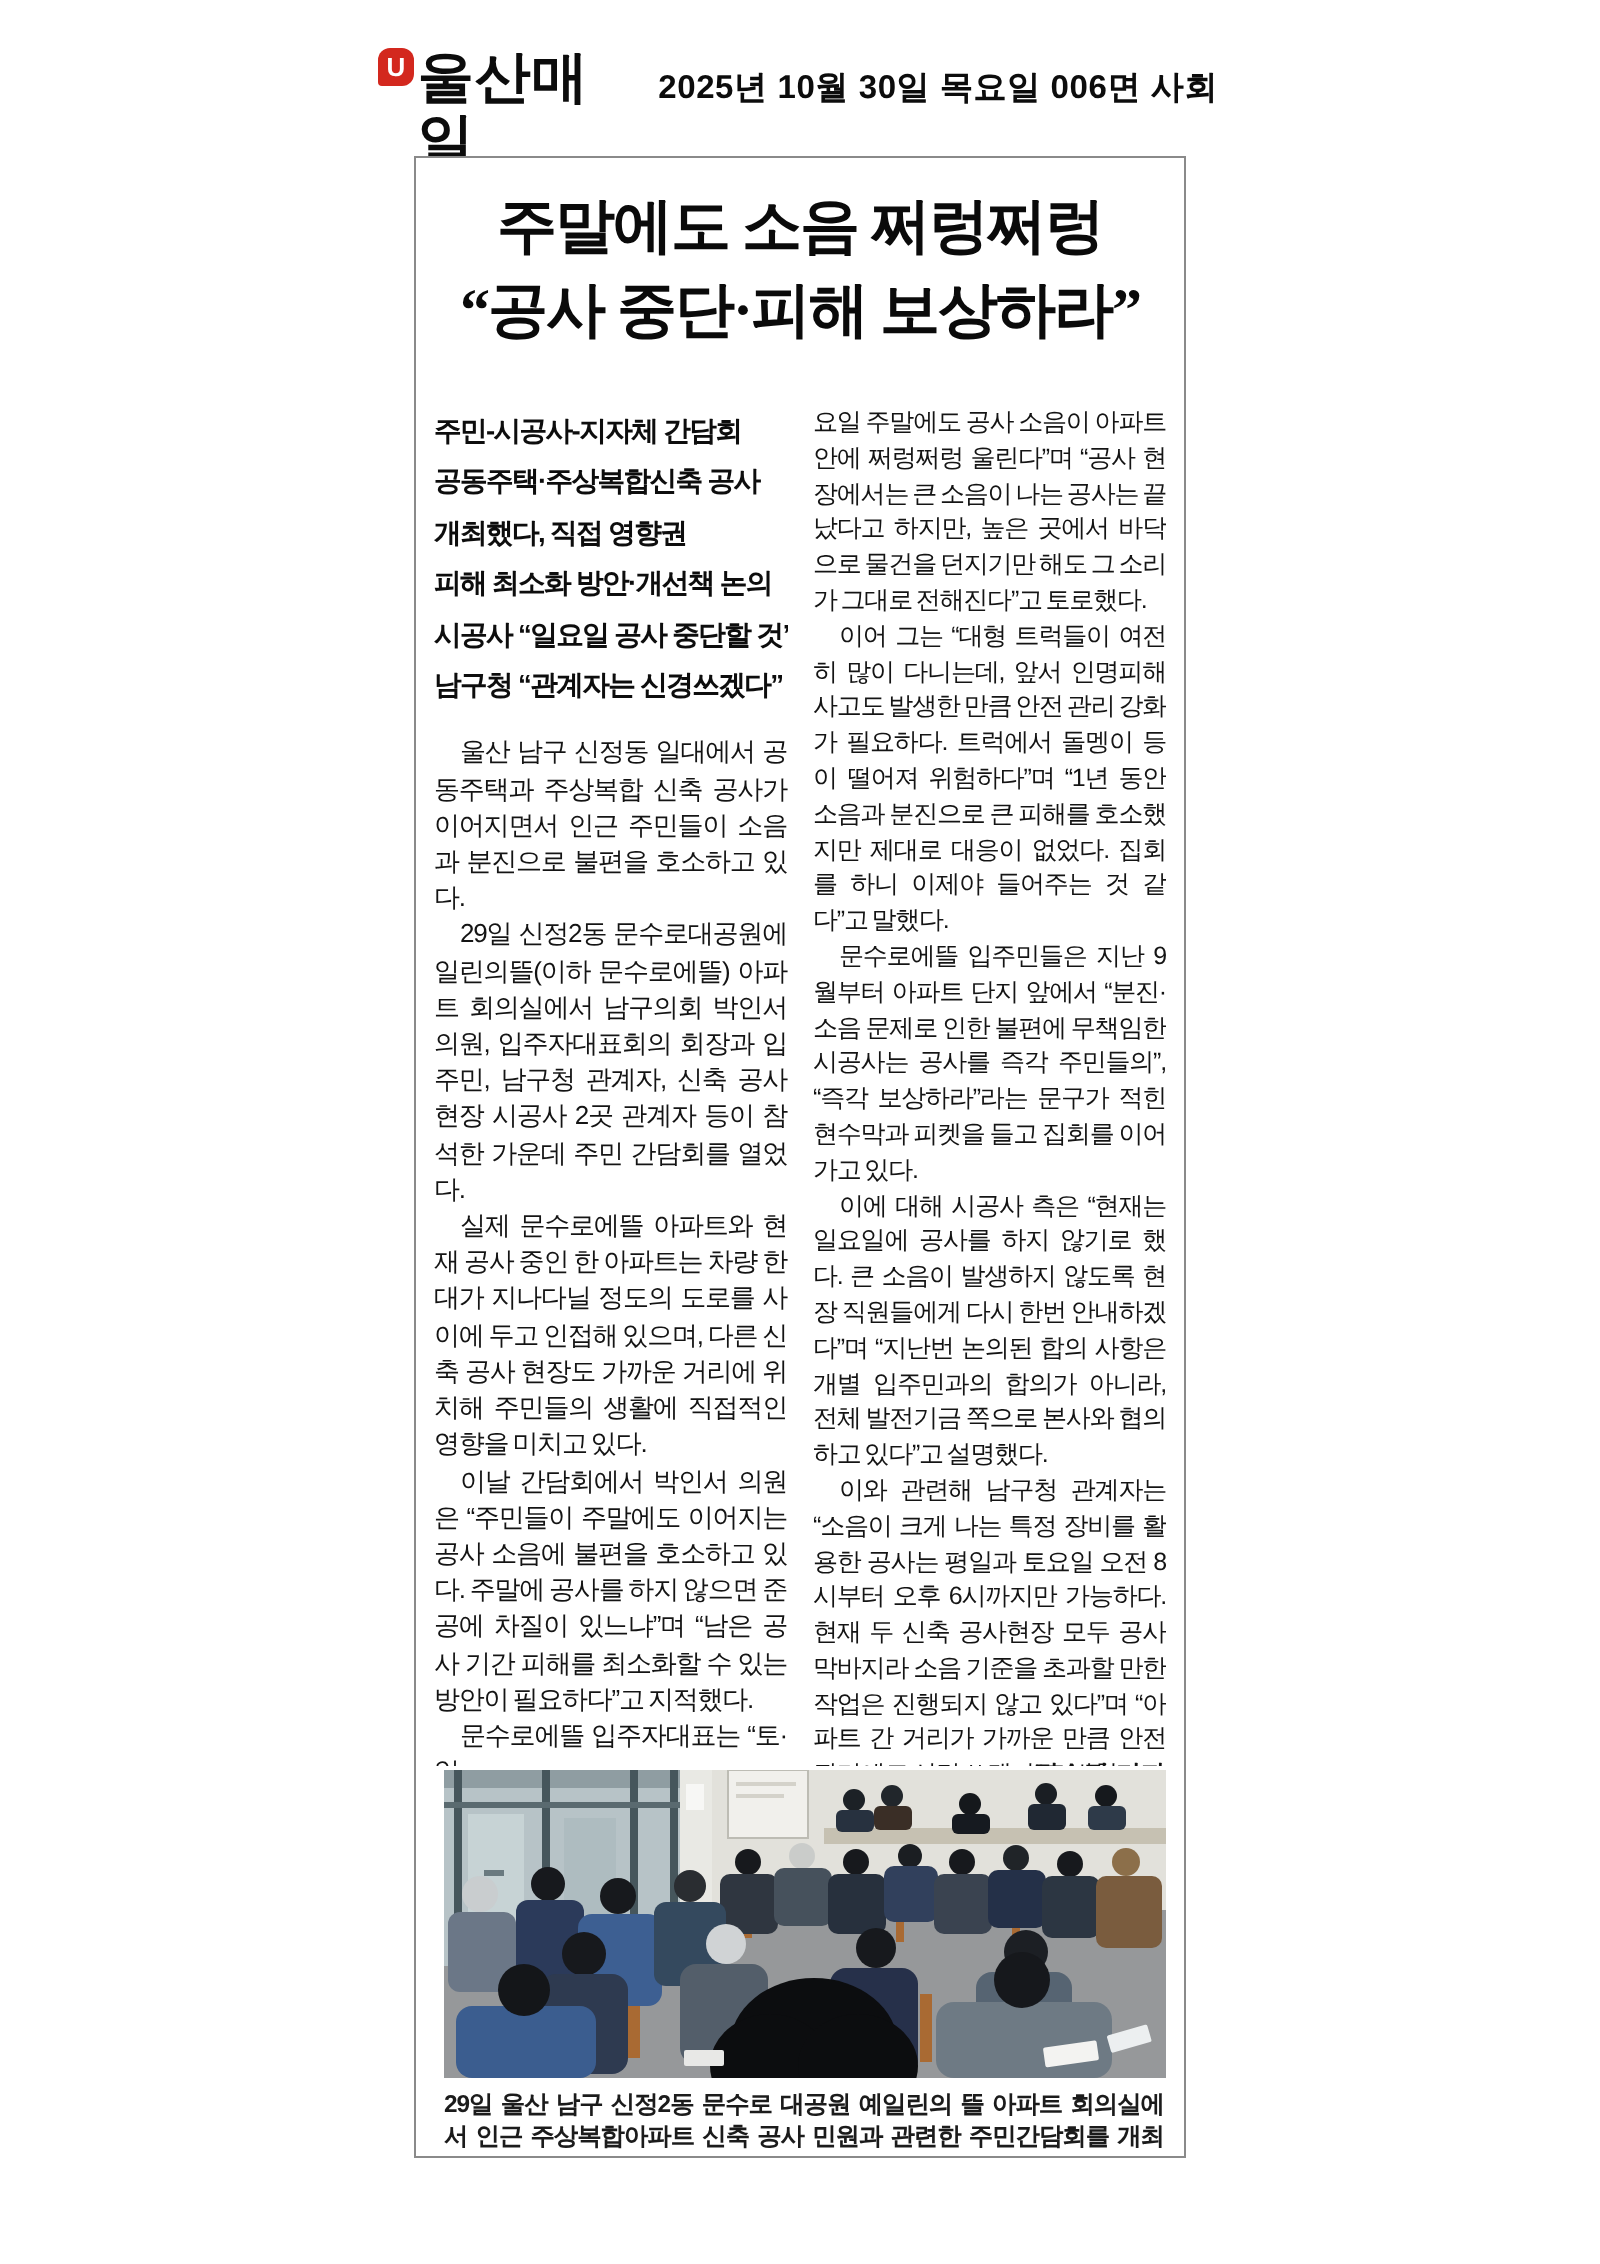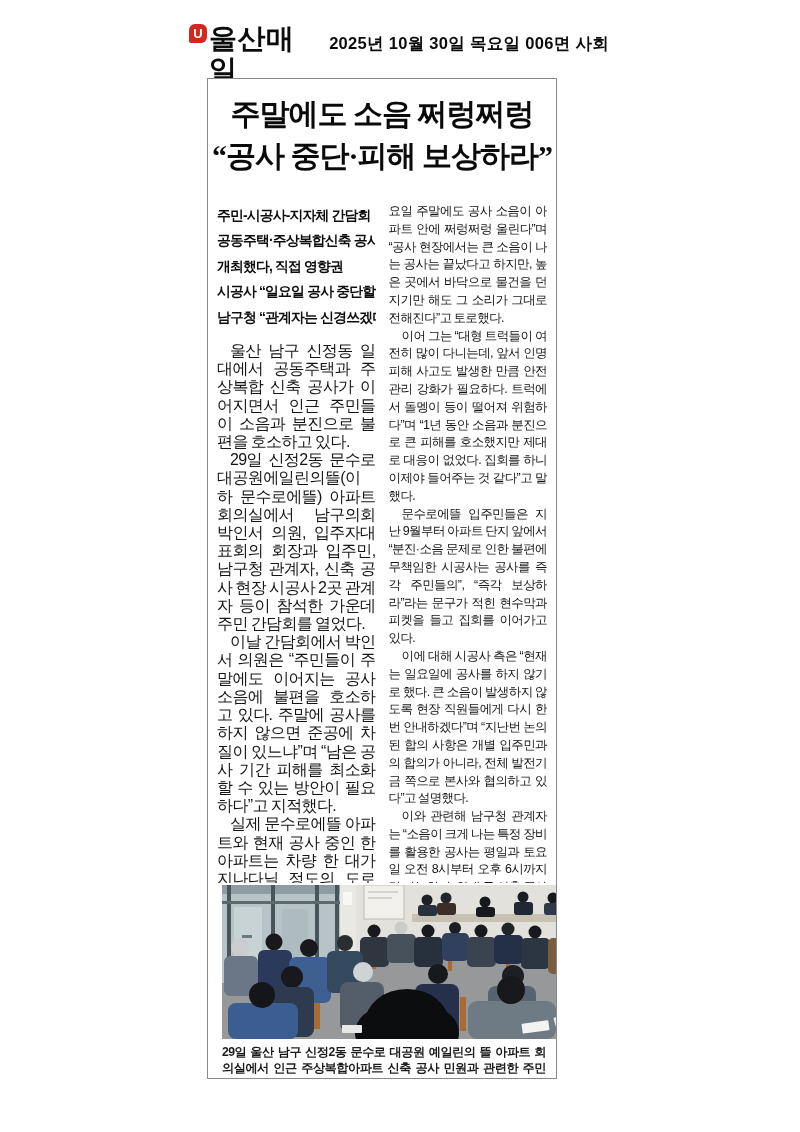--- a/index.html
+++ b/index.html
@@ -12,38 +12,38 @@
   .masthead{position:absolute;left:189px;top:24px;width:420px;display:flex;align-items:flex-start;}
   .logo{display:flex;align-items:flex-start;}
   .logo-badge{
     width:19px;height:19px;background:#d3281e;color:#fff;border-radius:6px 6px 6px 2px;
     font-weight:bold;font-size:13px;line-height:19px;text-align:center;margin-top:0;
   }
   .logo-text{font-size:28px;font-weight:800;letter-spacing:0.5px;color:#0c0c0c;line-height:1.1;margin-left:2px;}
   .dateline{font-size:16.5px;font-weight:700;margin-left:13px;margin-top:9px;letter-spacing:0.3px;color:#0c0c0c;white-space:nowrap;}
   
   .article-box{
-    position:absolute;left:207px;top:78px;width:350px;height:1001px;
+    position:absolute;left:207px;top:78px;width:386px;height:1001px;
     border:1px solid #8a8a8a;background:#fff;box-sizing:border-box;overflow:hidden;
   }
   .headline{
     margin:14px 4px 0;text-align:center;
     font-family:"Liberation Serif","DejaVu Serif",serif;
     font-weight:700;font-size:30px;line-height:42px;color:#0a0a0a;letter-spacing:-1px;
   }
   .hl-line{display:block;white-space:nowrap;}
   .columns{
     display:flex;gap:13px;padding:26px 9px 2px;height:708px;box-sizing:border-box;
     overflow:hidden;
   }
   .col{width:181px;overflow:hidden;}
   .lead{font-weight:700;font-size:13.8px;line-height:25.4px;margin-bottom:12px;letter-spacing:-0.8px;color:#0d0d0d;}
   .lead-line{display:block;white-space:nowrap;overflow:hidden;}
   .body-p{
-    margin:0;font-size:16px;line-height:18.2px;text-align:justify;text-indent:13px;
+    margin:0;font-size:13px;line-height:18.2px;text-align:justify;text-indent:13px;
     letter-spacing:-0.6px;word-spacing:-1px;word-break:break-all;color:#141414;
   }
   .col-right .body-p{font-size:12.5px;line-height:17.8px;}
   .body-p.no-indent{text-indent:0;}
   .byline{text-align:right;font-size:12.5px;font-weight:700;margin-top:-17.8px;color:#141414;}
   
   .photo-figure{margin:0 10px 0 14px;}
   .photo-svg{display:block;width:361px;height:154px;}
   .caption{
     font-size:12.2px;line-height:16px;font-weight:700;color:#1b1b1b;
@@ -70,27 +70,28 @@
       <span class="hl-line">“공사 중단·피해 보상하라”</span>
     </h1>
 
     <div class="columns">
 
       <div class="col col-left">
         <div class="lead">
           <span class="lead-line">주민-시공사-지자체 간담회</span>
           <span class="lead-line">공동주택·주상복합신축 공사</span>
           <span class="lead-line">개최했다, 직접 영향권</span>
+          <span class="lead-line">피해 최소화 방안·개선책 논의</span>
           <span class="lead-line">시공사 “일요일 공사 중단할 것”</span>
           <span class="lead-line">남구청 “관계자는 신경쓰겠다”</span>
         </div>
         <p class="body-p">울산 남구 신정동 일대에서 공동주택과 주상복합 신축 공사가 이어지면서 인근 주민들이 소음과 분진으로 불편을 호소하고 있다.</p>
         <p class="body-p">29일 신정2동 문수로대공원에일린의뜰(이하 문수로에뜰) 아파트 회의실에서 남구의회 박인서 의원, 입주자대표회의 회장과 입주민, 남구청 관계자, 신축 공사 현장 시공사 2곳 관계자 등이 참석한 가운데 주민 간담회를 열었다.</p>
+        <p class="body-p">실제 문수로에뜰 아파트와 현재 공사 중인 한 아파트는 차량 한 대가 지나다닐 정도의 도로를 사이에 두고 인접해 있으며, 다른 신축 공사 현장도 가까운 거리에 위치해 주민들의 생활에 직접적인 영향을 미치고 있다.</p>
         <p class="body-p">이날 간담회에서 박인서 의원은 “주민들이 주말에도 이어지는 공사 소음에 불편을 호소하고 있다. 주말에 공사를 하지 않으면 준공에 차질이 있느냐”며 “남은 공사 기간 피해를 최소화할 수 있는 방안이 필요하다”고 지적했다.</p>
-        <p class="body-p">실제 문수로에뜰 아파트와 현재 공사 중인 한 아파트는 차량 한 대가 지나다닐 정도의 도로를 사이에 두고 인접해 있으며, 다른 신축 공사 현장도 가까운 거리에 위치해 주민들의 생활에 직접적인 영향을 미치고 있다.</p>
         <p class="body-p">문수로에뜰 입주자대표는 “토·일</p>
       </div>
 
       <div class="col col-right">
         <p class="body-p no-indent">요일 주말에도 공사 소음이 아파트 안에 쩌렁쩌렁 울린다”며 “공사 현장에서는 큰 소음이 나는 공사는 끝났다고 하지만, 높은 곳에서 바닥으로 물건을 던지기만 해도 그 소리가 그대로 전해진다”고 토로했다.</p>
         <p class="body-p">이어 그는 “대형 트럭들이 여전히 많이 다니는데, 앞서 인명피해 사고도 발생한 만큼 안전 관리 강화가 필요하다. 트럭에서 돌멩이 등이 떨어져 위험하다”며 “1년 동안 소음과 분진으로 큰 피해를 호소했지만 제대로 대응이 없었다. 집회를 하니 이제야 들어주는 것 같다”고 말했다.</p>
         <p class="body-p">문수로에뜰 입주민들은 지난 9월부터 아파트 단지 앞에서 “분진·소음 문제로 인한 불편에 무책임한 시공사는 공사를 즉각 주민들의”, “즉각 보상하라”라는 문구가 적힌 현수막과 피켓을 들고 집회를 이어가고 있다.</p>
         <p class="body-p">이에 대해 시공사 측은 “현재는 일요일에 공사를 하지 않기로 했다. 큰 소음이 발생하지 않도록 현장 직원들에게 다시 한번 안내하겠다”며 “지난번 논의된 합의 사항은 개별 입주민과의 합의가 아니라, 전체 발전기금 쪽으로 본사와 협의하고 있다”고 설명했다.</p>
         <p class="body-p">이와 관련해 남구청 관계자는 “소음이 크게 나는 특정 장비를 활용한 공사는 평일과 토요일 오전 8시부터 오후 6시까지만 가능하다. 현재 두 신축 공사현장 모두 공사 막바지라 소음 기준을 초과할 만한 작업은 진행되지 않고 있다”며 “아파트 간 거리가 가까운 만큼 안전 관리에도 신경 쓰겠다”고 밝혔다.</p>
         <div class="byline">정수진 기자</div>

